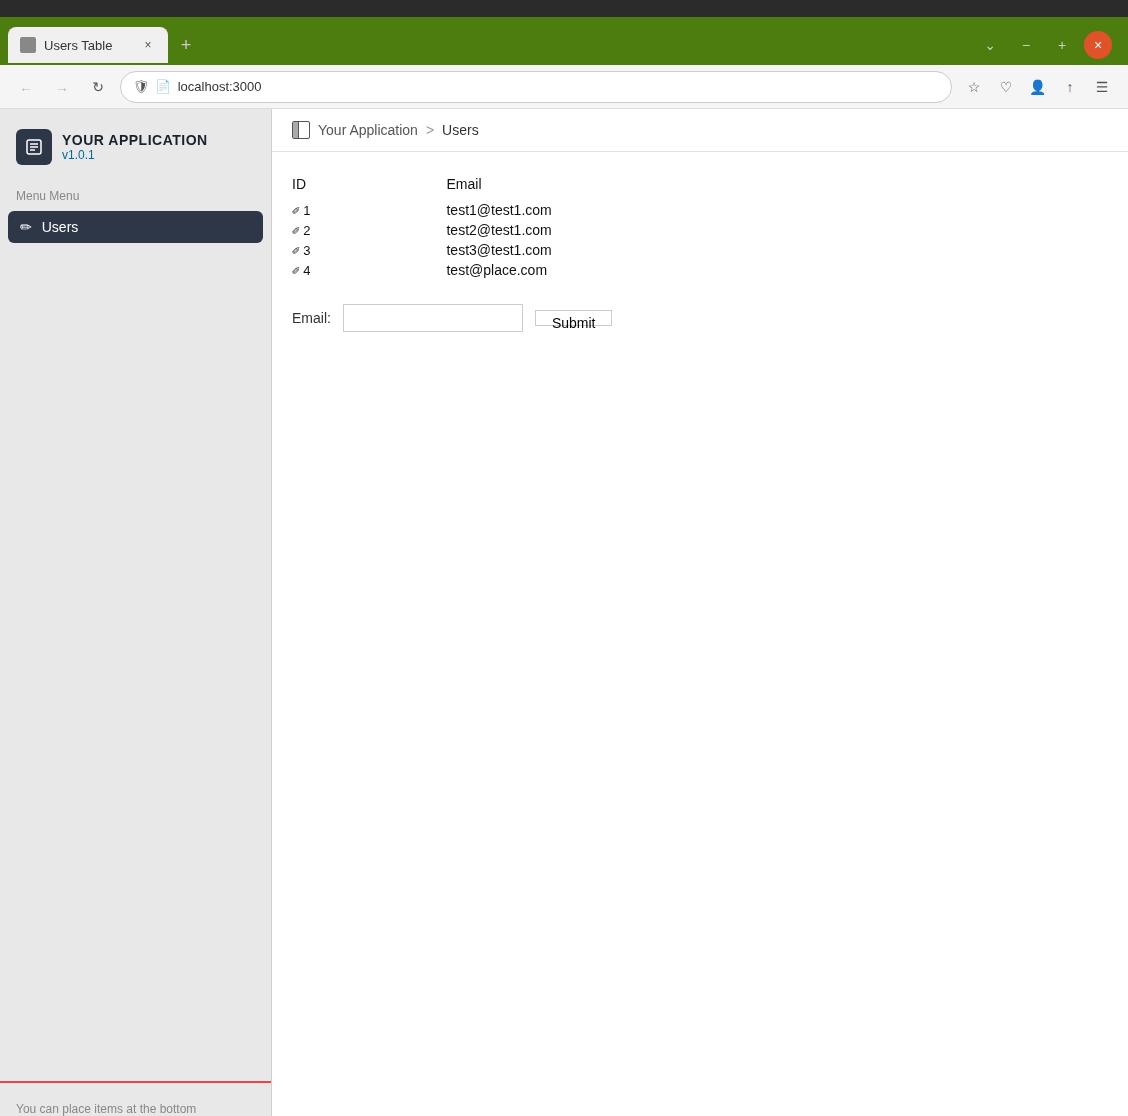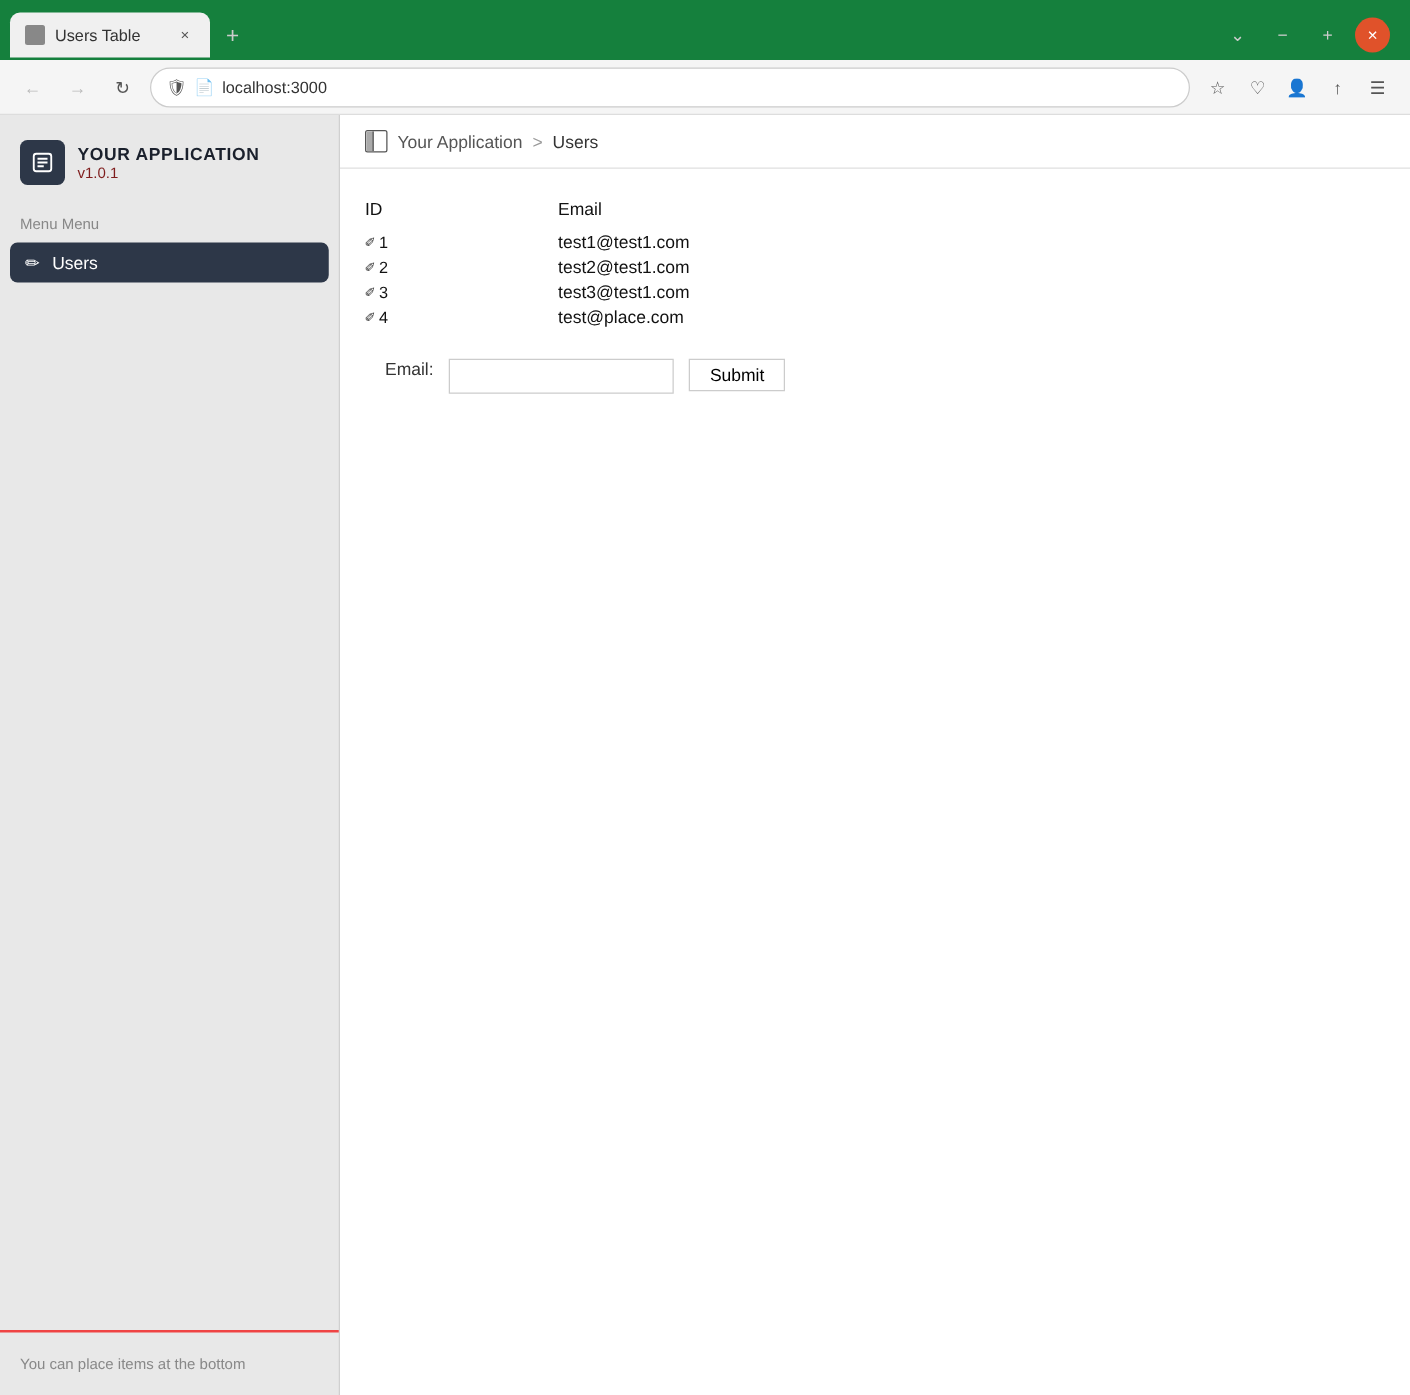--- a/index.html
+++ b/index.html
@@ -1,19 +1,19 @@
 <!DOCTYPE html>
 <html><head>
   <meta charset="utf-8">
   <style>
     * { margin: 0; padding: 0; box-sizing: border-box; }
     body { font-family: Arial, sans-serif; background: #2b2b2b; width: 1128px; height: 1116px; overflow: hidden; }
 
     
-    .browser-chrome { background: #15803d; width: 100%; }
+    .browser-chrome { background: #4d7c0f; width: 100%; margin-top: 17px; }
     .tab-bar { display: flex; align-items: center; padding: 8px 8px 0 8px; gap: 4px; height: 48px; }
     .tab-favicon { width: 16px; height: 16px; background: #888; border-radius: 2px; display: flex; align-items: center; justify-content: center; }
     .tab { display: flex; align-items: center; background: #f0f0f0; border-radius: 8px 8px 0 0; padding: 6px 12px; gap: 8px; min-width: 160px; height: 36px; }
     .tab-title { font-size: 13px; color: #333; flex: 1; }
     .tab-close { width: 16px; height: 16px; border-radius: 50%; background: transparent; border: none; cursor: pointer; display: flex; align-items: center; justify-content: center; font-size: 12px; color: #555; }
     .new-tab-btn { width: 28px; height: 28px; border: none; background: transparent; color: #ccc; font-size: 18px; cursor: pointer; border-radius: 50%; display: flex; align-items: center; justify-content: center; }
     .window-controls { margin-left: auto; display: flex; align-items: center; gap: 8px; padding-right: 8px; }
     .win-btn { width: 28px; height: 28px; border: none; background: transparent; color: #ccc; cursor: pointer; font-size: 14px; display: flex; align-items: center; justify-content: center; border-radius: 4px; }
     .win-btn.close { background: #e0522a; border-radius: 50%; color: white; }
 
@@ -29,21 +29,21 @@
 
     
     .app-container { display: flex; height: calc(1116px - 92px); }
 
     
     .sidebar { width: 272px; background: #e8e8e8; display: flex; flex-direction: column; border-right: 1px solid #d0d0d0; flex-shrink: 0; }
     .sidebar-header { padding: 20px 16px 16px; display: flex; align-items: center; gap: 10px; }
     .sidebar-logo { width: 36px; height: 36px; background: #2d3748; border-radius: 6px; display: flex; align-items: center; justify-content: center; color: white; font-size: 16px; }
     .sidebar-app-info { display: flex; flex-direction: column; }
     .sidebar-app-name { font-size: 14px; font-weight: bold; color: #1a202c; text-transform: uppercase; letter-spacing: 0.5px; }
-    .sidebar-version { font-size: 12px; color: #7f1d1d; }
+    .sidebar-version { font-size: 12px; color: #0369a1; }
     .sidebar-menu-label { padding: 8px 16px 4px; font-size: 12px; color: #888; font-weight: normal; }
     .sidebar-nav { padding: 4px 8px; }
     .sidebar-nav-item { display: flex; align-items: center; gap: 10px; padding: 8px 12px; border-radius: 6px; cursor: pointer; font-size: 14px; color: #333; }
     .sidebar-nav-item.active { background: #2d3748; color: white; }
     .sidebar-nav-item .nav-item-icon { font-size: 14px; }
     .sidebar-bottom { margin-top: auto; padding: 16px; border-top: 2px solid #ef4444; }
     .sidebar-bottom-text { font-size: 12px; color: #888; }
 
     
     .main-content { flex: 1; background: white; display: flex; flex-direction: column; }
@@ -54,24 +54,24 @@
     .page-layout-icon { width: 18px; height: 18px; border: 1.5px solid #555; border-radius: 2px; display: flex; overflow: hidden; }
     .page-layout-icon-left { width: 6px; background: #aaa; border-right: 1px solid #555; }
 
     
     .table-section { padding: 20px; }
     .users-table { width: 100%; border-collapse: collapse; }
     .users-table th { text-align: left; font-size: 14px; font-weight: normal; color: #111; padding: 4px 8px 8px 0; border-bottom: none; }
     .users-table td { font-size: 14px; color: #111; padding: 2px 8px 2px 0; vertical-align: middle; }
 
     
-    .form-section { padding: 4px 36px 20px; display: flex; align-items: flex-start; gap: 12px; }
+    .form-section { padding: 4px 20px 20px; display: flex; align-items: center; gap: 12px; }
     .email-label { font-size: 14px; color: #333; }
     .email-input { border: 1px solid #ccc; padding: 4px 8px; font-size: 13px; width: 180px; height: 28px; }
-    .submit-btn { background: white; border: 1px solid #ccc; padding: 4px 16px; font-size: 14px; cursor: pointer; height: 26px; }
+    .submit-btn { background: white; border: 1px solid #ccc; padding: 4px 16px; font-size: 14px; cursor: pointer; height: 16px; }
   </style>
 </head>
 <body>
 
 <div class="browser-chrome">
   <div class="tab-bar">
     <div class="tab">
       <div class="tab-favicon">
         <svg width="10" height="10" viewBox="0 0 10 10">
             <rect width="10" height="10" rx="2" fill="#888"></rect>

